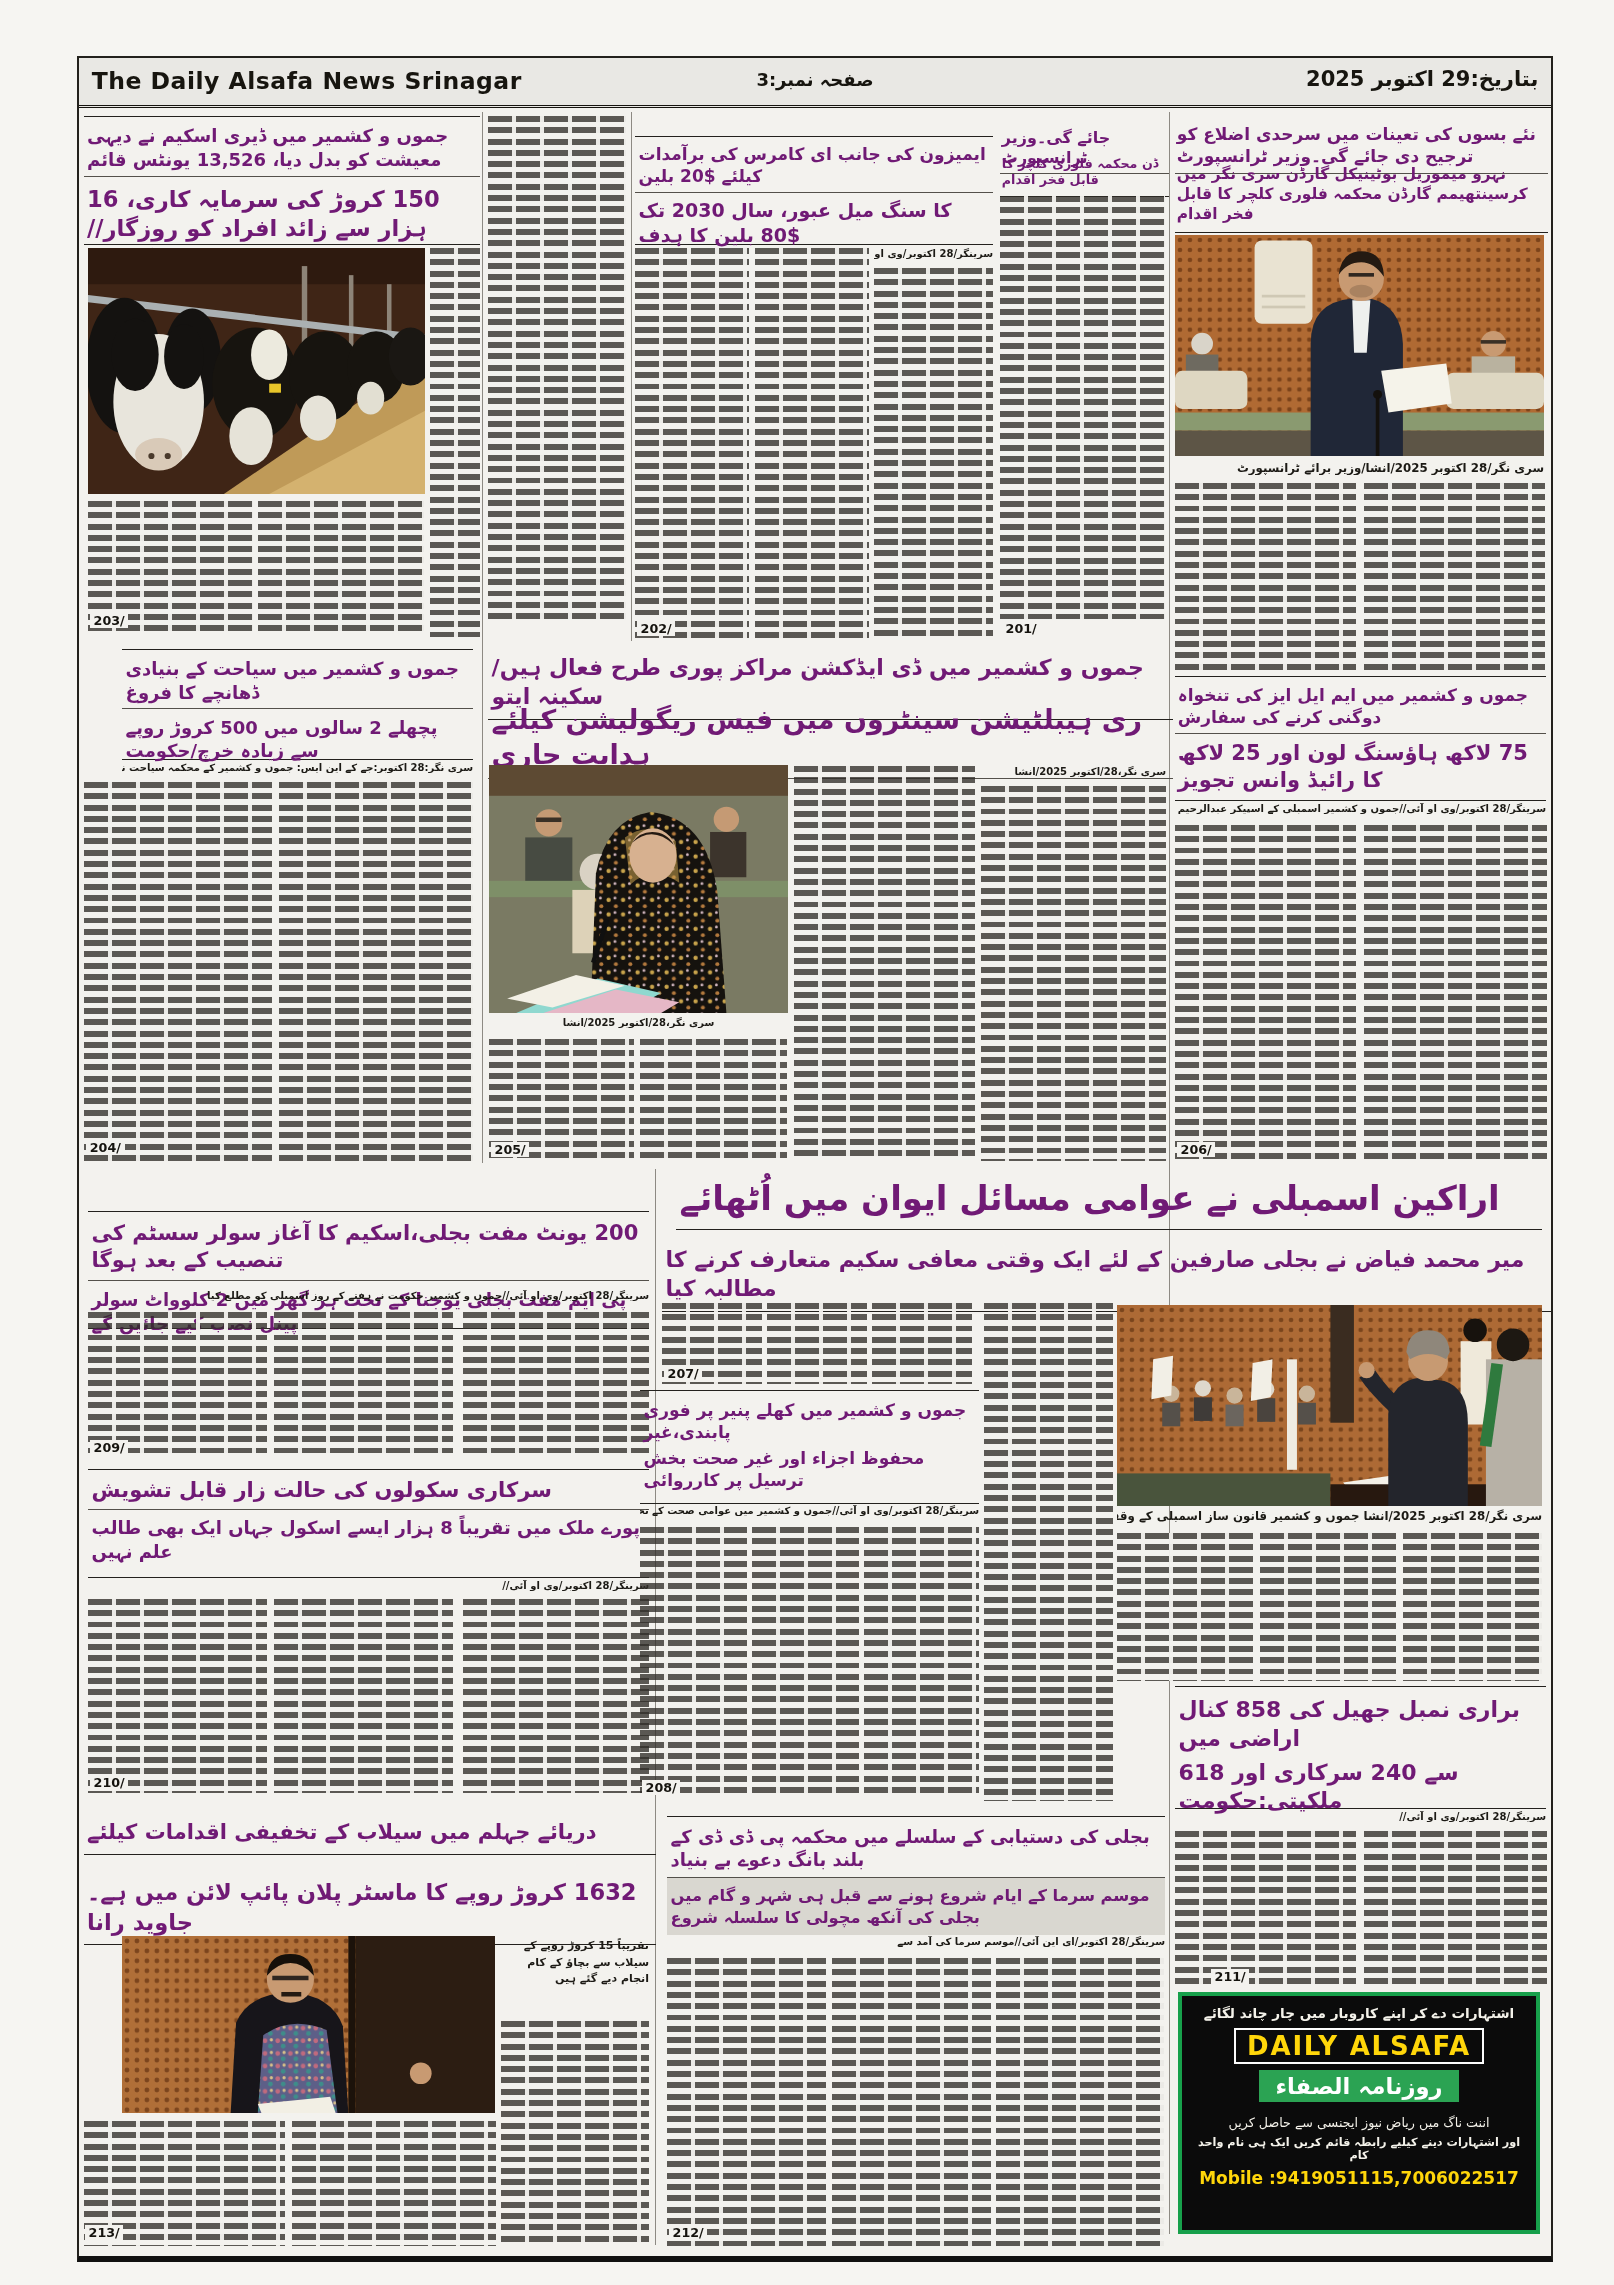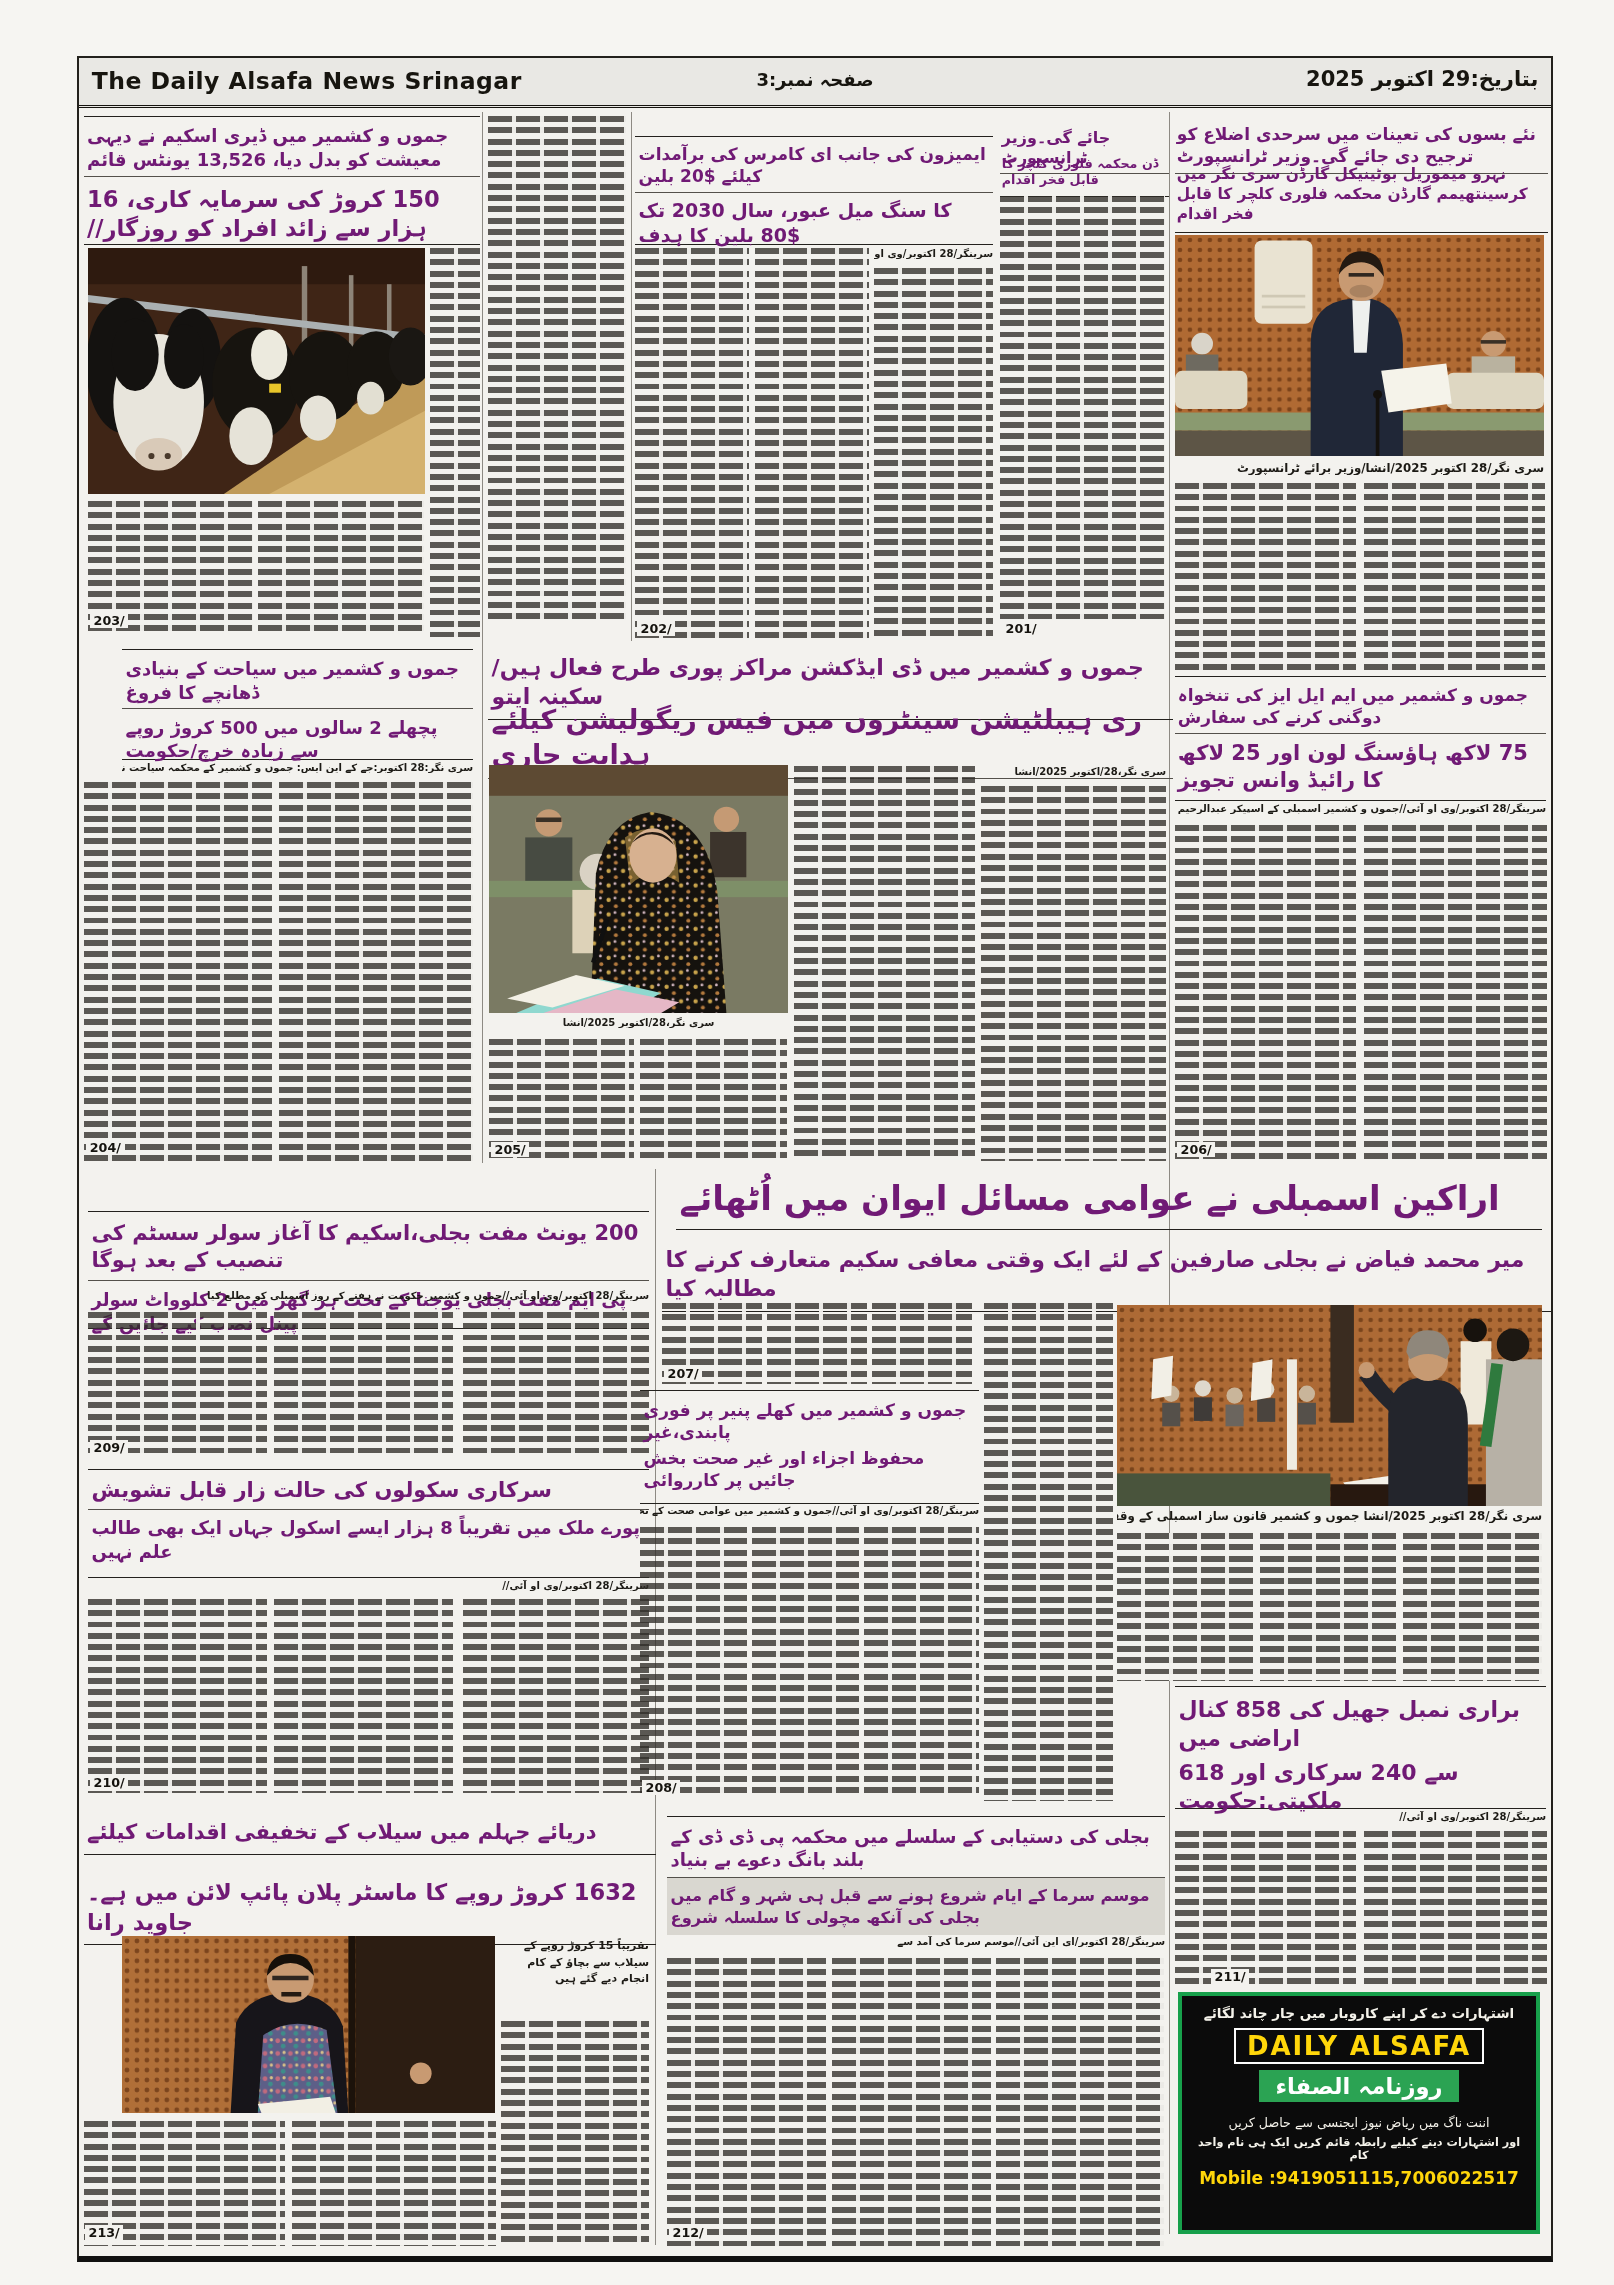--- a/index.html
+++ b/index.html
@@ -267,21 +267,21 @@
       <path d="M320 52 Q322 28 344 28 Q366 28 368 52 L364 60 Q344 48 324 60 Z" fill="#8f877b"></path>
     </svg>
   </div>
   <div class="abs dl" style="left:1038px;top:1451px;width:425px;font-size:11.8px;">سری نگر/28 اکتوبر 2025/انشا جموں و کشمیر قانون ساز اسمبلی کے وقفہ</div>
   <div class="abs tx" style="left:1038px;top:1475px;width:136px;height:148px;"></div>
   <div class="abs tx" style="left:1181px;top:1475px;width:136px;height:148px;"></div>
   <div class="abs tx" style="left:1324px;top:1475px;width:139px;height:148px;"></div>
 
   <div class="abs hbox" style="left:561px;top:1332px;width:339px;height:112px;">
     <div class="h" style="font-size:17px;padding:8.1px 3.6px 1.8px;">جموں و کشمیر میں کھلے پنیر پر فوری پابندی،غیر</div>
-    <div class="h" style="font-size:17px;padding:1.8px 3.6px;">محفوظ اجزاء اور غیر صحت بخش جائیں پر کارروائی</div>
+    <div class="h" style="font-size:17px;padding:1.8px 3.6px;">محفوظ اجزاء اور غیر صحت بخش ترسیل پر کارروائی</div>
   </div>
   <div class="abs dl" style="left:561px;top:1447px;width:339px;">سرینگر/28 اکتوبر/وی او آئی//جموں و کشمیر میں عوامی صحت کے تحفظ کے لیے ایک</div>
   <div class="abs tx" style="left:561px;top:1469px;width:107px;height:271px;"></div>
   <div class="abs tx" style="left:673px;top:1469px;width:107px;height:271px;"></div>
   <div class="abs tx" style="left:785px;top:1469px;width:115px;height:271px;"></div>
   <div class="abs sn" style="left:563px;top:1722px;background:#f3f2ee;padding:0 3.6px;">208/</div>
 
   <div class="abs hbox" style="left:1096px;top:1628px;width:371px;height:121px;">
     <div class="h" style="font-size:22px;padding:9px 3.6px 1.8px;">براری نمبل جھیل کی 858 کنال اراضی میں</div>
     <div class="h" style="font-size:22px;padding:3.6px 3.6px;">سے 240 سرکاری اور 618 ملکیتی:حکومت</div>

